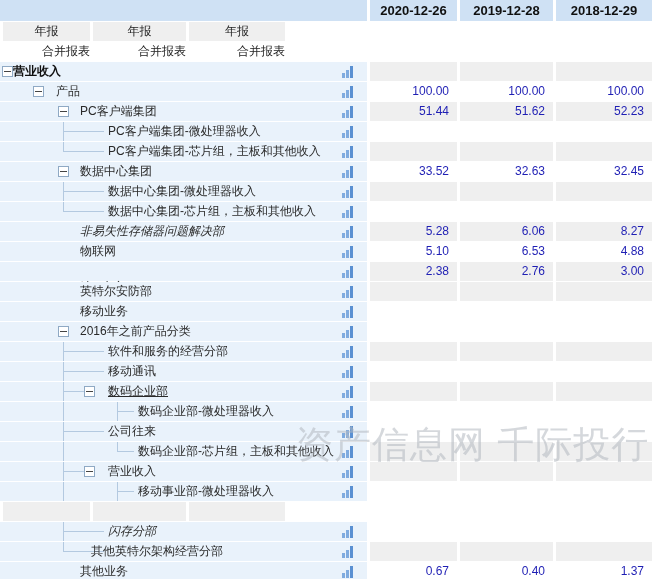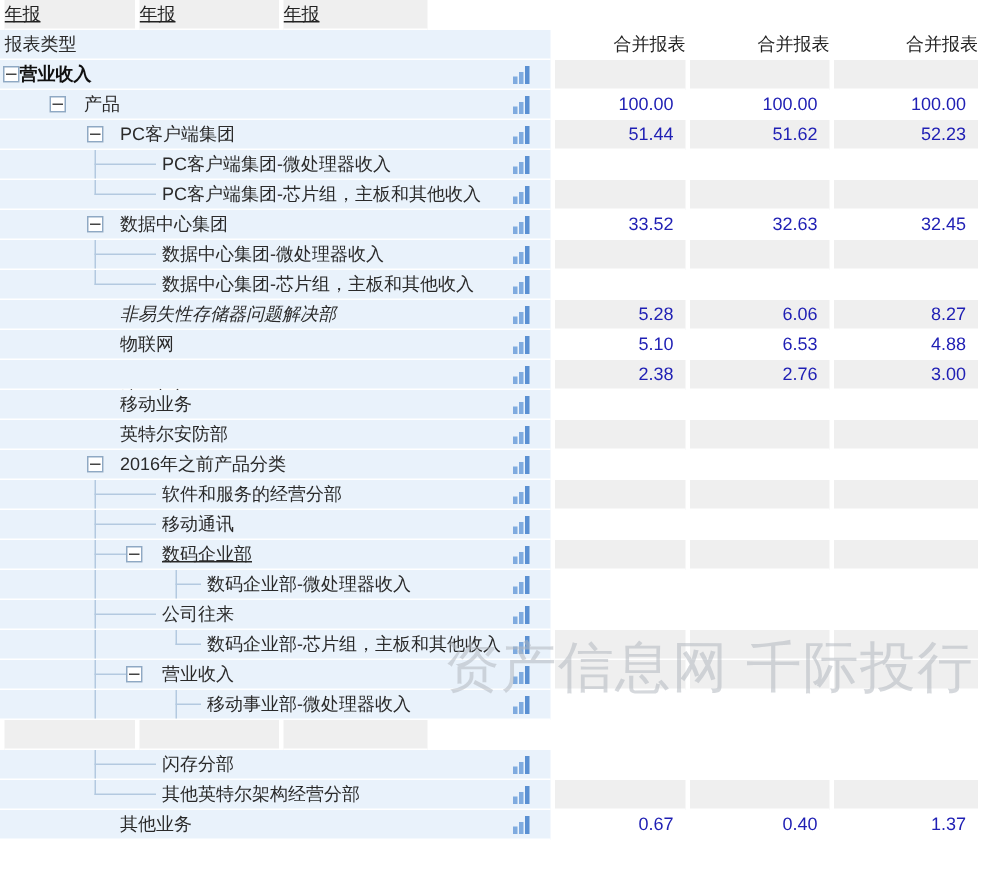--- a/index.html
+++ b/index.html
@@ -10,21 +10,21 @@
   .lc{position:relative;width:367px;background:#e9f2fb;border-bottom:1px solid #fff;box-sizing:border-box;}
   .hdr .lc{background:#cfe1f4;}
   .cell{position:relative;width:87px;margin-left:3px;border-bottom:1px solid #fff;box-sizing:border-box;
         text-align:right;padding-right:8px;line-height:19px;color:#1f1fb4;overflow:hidden;}
   .cell.c2{width:93px;}
   .cell.c3{width:96px;}
   .bg-gray .cell{background:#efefef;}
   .bg-white .cell{background:#fff;}
   .hdr .cell{background:#cfe1f4;text-align:center;font-weight:bold;color:#101010;font-size:13px;
              line-height:21px;padding:0;}
-  .cell.meta-center{text-align:left;color:#222;padding:0;text-decoration:underline;}
+  .cell.meta-center{text-align:center;color:#222;padding:0;}
   .cell.meta-left{text-align:right;color:#222;padding:0 0 0 2px;}
   .lbl{position:absolute;top:0;left:0;right:2px;line-height:19px;white-space:nowrap;overflow:hidden;color:#2a2a2a;}
   .bold .lbl{font-weight:bold;color:#101010;}
   .ebox{position:absolute;top:4px;width:11px;height:11px;border:1px solid #8fa9c4;background:#fff;
         box-sizing:border-box;cursor:pointer;}
   .ebox::after{content:"";position:absolute;left:1px;right:1px;top:4px;height:1px;background:#444;}
   .rail{position:absolute;width:1px;background:#b3c9e0;top:0;bottom:0;}
   .rail.half{bottom:auto;height:10px;}
   .tick{position:absolute;height:1px;background:#b3c9e0;top:9px;}
   .baricon{position:absolute;right:10px;top:3px;width:15px;height:13px;display:flex;align-items:flex-end;cursor:pointer;}
@@ -33,31 +33,34 @@
   .baricon .b2{height:8px;}
   .baricon .b3{height:12px;background:#5a90d2;margin-right:0;}
   .wm{position:absolute;left:296px;top:420px;font-size:37px;font-weight:normal;letter-spacing:1px;
       color:rgba(178,184,192,0.55);white-space:nowrap;z-index:6;pointer-events:none;}
 </style>
 </head>
 <body>
 
 <div class="app">
 
+  <div class="row hdr">
+    <div class="lc"></div>
+    <div class="cell c1">2020-12-26</div>
+    <div class="cell c2">2019-12-28</div>
+    <div class="cell c3">2018-12-29</div>
+  </div>
 
   <div id="table-body">
       <div class="row meta bg-gray">
     <div class="cell c1 meta-center">年报</div>
     <div class="cell c2 meta-center">年报</div>
     <div class="cell c3 meta-center">年报</div>
   </div>
       <div class="row meta bg-white">
-    <div class="lc">
-      <span class="lbl" style="left:3px">报表类型</span>
-    </div>
     <div class="cell c1 meta-left">合并报表</div>
     <div class="cell c2 meta-left">合并报表</div>
     <div class="cell c3 meta-left">合并报表</div>
   </div>
       <div class="row bg-gray bold">
     <div class="lc">
           <span class="ebox" style="left: 2px;"></span>
       <span class="lbl" style="left: 13px;">营业收入</span>
       <span class="baricon">
             <b class="b1"></b>
@@ -203,36 +206,36 @@
       <span class="baricon">
             <b class="b1"></b>
             <b class="b2"></b>
             <b class="b3"></b>
           </span>
     </div>
     <div class="cell c1">2.38</div>
     <div class="cell c2">2.76</div>
     <div class="cell c3">3.00</div>
   </div>
+      <div class="row bg-gray">
+    <div class="lc">
+      <span class="lbl" style="left: 80px;">英特尔安防部</span>
+      <span class="baricon">
+            <b class="b1"></b>
+            <b class="b2"></b>
+            <b class="b3"></b>
+          </span>
+    </div>
+    <div class="cell c1"></div>
+    <div class="cell c2"></div>
+    <div class="cell c3"></div>
+  </div>
       <div class="row bg-white">
     <div class="lc">
       <span class="lbl" style="left: 80px;">移动业务</span>
-      <span class="baricon">
-            <b class="b1"></b>
-            <b class="b2"></b>
-            <b class="b3"></b>
-          </span>
-    </div>
-    <div class="cell c1"></div>
-    <div class="cell c2"></div>
-    <div class="cell c3"></div>
-  </div>
-      <div class="row bg-gray">
-    <div class="lc">
-      <span class="lbl" style="left: 80px;">英特尔安防部</span>
       <span class="baricon">
             <b class="b1"></b>
             <b class="b2"></b>
             <b class="b3"></b>
           </span>
     </div>
     <div class="cell c1"></div>
     <div class="cell c2"></div>
     <div class="cell c3"></div>
   </div>
@@ -377,36 +380,36 @@
   </div>
       <div class="row bg-gray">
     <div class="cell c1"></div>
     <div class="cell c2"></div>
     <div class="cell c3"></div>
   </div>
       <div class="row bg-white">
     <div class="lc">
           <span class="tick" style="left: 63px; width: 41px;"></span>
           <span class="rail" style="left: 63px;"></span>
-      <span class="lbl" style="left: 108px;">闪存分部</span>
+      <span class="lbl" style="left: 108px; font-style: italic;">闪存分部</span>
       <span class="baricon">
             <b class="b1"></b>
             <b class="b2"></b>
             <b class="b3"></b>
           </span>
     </div>
     <div class="cell c1"></div>
     <div class="cell c2"></div>
     <div class="cell c3"></div>
   </div>
       <div class="row bg-gray">
     <div class="lc">
           <span class="tick" style="left: 63px; width: 41px;"></span>
           <span class="rail half" style="left: 63px;"></span>
-      <span class="lbl" style="left: 108px;">其他英特尔架构经营分部</span>
+      <span class="lbl" style="left: 91px;">其他英特尔架构经营分部</span>
       <span class="baricon">
             <b class="b1"></b>
             <b class="b2"></b>
             <b class="b3"></b>
           </span>
     </div>
     <div class="cell c1"></div>
     <div class="cell c2"></div>
     <div class="cell c3"></div>
   </div>

